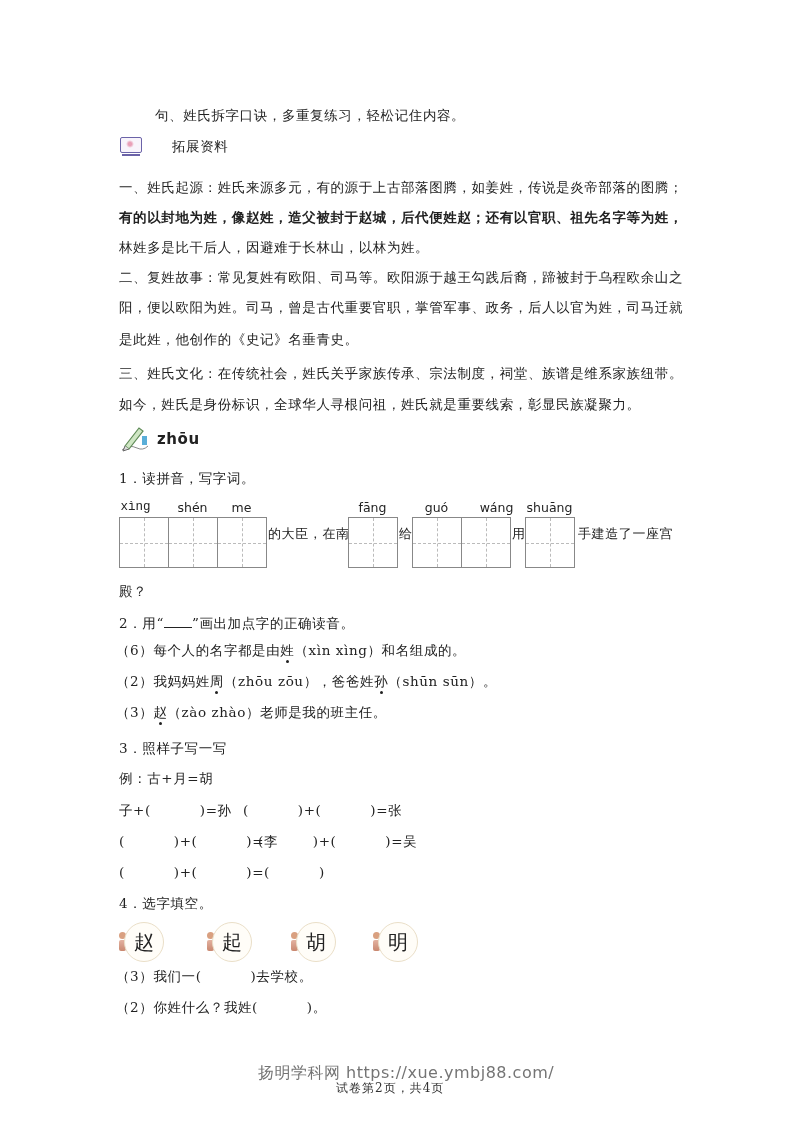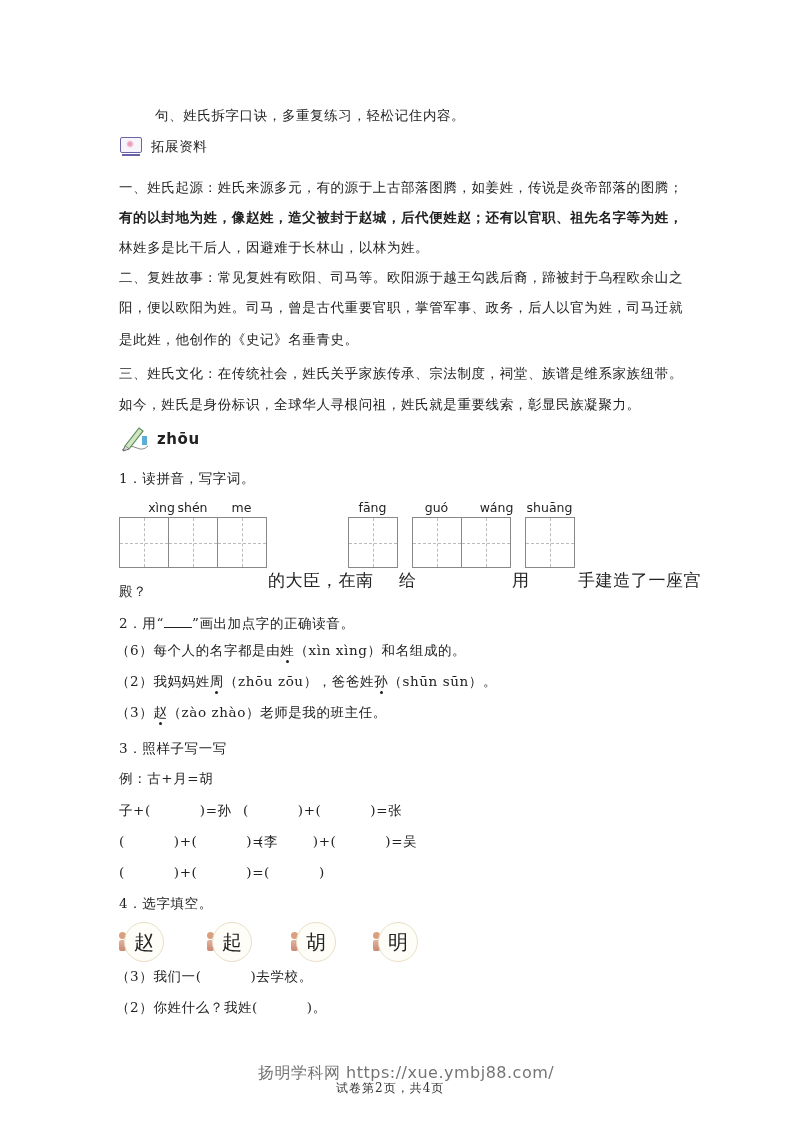--- a/index.html
+++ b/index.html
@@ -13,39 +13,39 @@
   .monitor-icon .screen { position: absolute; left: 1px; top: 0; width: 20px; height: 14px; border: 1.5px solid #6b63a8; border-radius: 2px; background: #f8f4fb; }
   .monitor-icon .sparkle { position: absolute; left: 7px; top: 3px; width: 8px; height: 8px; border-radius: 50%; background: radial-gradient(circle, #e9a0b8 30%, transparent 70%); }
   .monitor-icon .stand { position: absolute; left: 3px; top: 17px; width: 18px; height: 2px; background: #6b63a8; }
   .pen-icon { width: 32px; height: 30px; }
   .pinyin-row { position: absolute; top: 500px; font-family: "DejaVu Sans", "Liberation Sans", sans-serif; font-size: 12.5px; color: #222; }
   .pinyin { position: absolute; width: 49px; text-align: center; }
   .grid { position: absolute; top: 517px; height: 49px; display: flex; border: 1px solid #888; border-right: none; }
   .cell { width: 49px; height: 49px; border-right: 1px solid #888; position: relative; box-sizing: border-box; }
   .cell::before { content: ""; position: absolute; left: 50%; top: 0; bottom: 0; border-left: 1px dashed #bbb; }
   .cell::after { content: ""; position: absolute; top: 50%; left: 0; right: 0; border-top: 1px dashed #bbb; }
-  .inline-text { position: absolute; top: 525px; font-size: 17px; letter-spacing: 0.6px; white-space: nowrap; margin-top: 44px; }
+  .inline-text { position: absolute; top: 525px; font-size: 13px; letter-spacing: 0.6px; white-space: nowrap; }
   .dot-char { position: relative; display: inline-block; }
   .dot-char::after { content: ""; position: absolute; left: 50%; bottom: -4px; width: 3px; height: 3px; margin-left: -1.5px; border-radius: 50%; background: #222; }
   .underline-blank { display: inline-block; width: 28px; border-bottom: 1.5px solid #222; height: 12px; vertical-align: baseline; }
   .choice-row { position: absolute; top: 922px; left: 119px; }
   .choice { position: absolute; top: 0; width: 50px; height: 38px; }
   .choice .girl { position: absolute; left: 0; top: 10px; width: 8px; height: 20px; }
   .choice .girl .head { width: 7px; height: 7px; border-radius: 50%; background: #d9a080; }
   .choice .girl .body { width: 7px; height: 11px; margin-top: 1px; background: linear-gradient(#e3b2a0, #c98870); border-radius: 2px; }
   .choice .circle { position: absolute; left: 5px; top: 0; width: 38px; height: 38px; border-radius: 50%; border: 1.5px solid #eadfc8; background: #fffdf8; display: flex; align-items: center; justify-content: center; font-size: 20px; font-family: "DejaVu Serif", serif; color: #222; }
   .watermark { position: absolute; left: 258px; top: 1063px; font-family: "DejaVu Sans", "Liberation Sans", sans-serif; font-size: 16px; color: #666; letter-spacing: 0.5px; opacity: 0.9; }
   .page-number { position: absolute; left: 336px; top: 1080px; font-size: 12px; color: #333; letter-spacing: 1px; }
 </style>
 </head>
 <body>
 
 <div class="line" style="top:106px;margin-left:36px;">句、姓氏拆字口诀，多重复练习，轻松记住内容。</div>
 
-<div class="section-head" style="top:137px;">
+<div class="section-head" style="top:137px;gap:21px;">
   <div class="monitor-icon">
     <div class="screen"></div>
       <div class="sparkle"></div>
       <div class="stand"></div>
   </div>
   <span class="label">拓展资料</span>
 </div>
 
 <div class="line" style="top:178px;">一、姓氏起源：姓氏来源多元，有的源于上古部落图腾，如姜姓，传说是炎帝部落的图腾；</div>
 <div class="line" style="top:208px;font-weight:bold;">有的以封地为姓，像赵姓，造父被封于赵城，后代便姓赵；还有以官职、祖先名字等为姓，</div>
@@ -64,21 +64,21 @@
     <path d="M6 22 L20 4 L24 7 L10 25 Z" fill="#cfe6c4" stroke="#5f8a57" stroke-width="1.2"></path>
     <path d="M6 22 L4 27 L10 25" fill="#ddd" stroke="#666" stroke-width="1"></path>
     <rect x="23" y="12" width="5" height="9" fill="#5aaed8"></rect>
   </svg>
   <span class="label bold">zhōu</span>
 </div>
 
 <div class="line" style="top:469px;">1．读拼音，写字词。</div>
 
 <div class="pinyin-row">
-  <span class="pinyin" style="left:137px;">xìng</span>
+  <span class="pinyin" style="left:111px;font-family:Liberation Mono, monospace;">xìng</span>
   <span class="pinyin" style="left:168px;">shén</span>
   <span class="pinyin" style="left:217px;">me</span>
   <span class="pinyin" style="left:348px;">fāng</span>
   <span class="pinyin" style="left:412px;">guó</span>
   <span class="pinyin" style="left:472px;">wáng</span>
   <span class="pinyin" style="left:525px;">shuāng</span>
 </div>
 
 <div class="grid" style="left:119px;">
   <div class="cell"></div>

